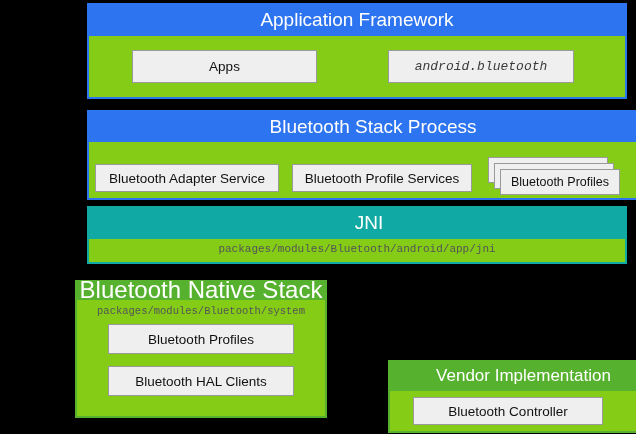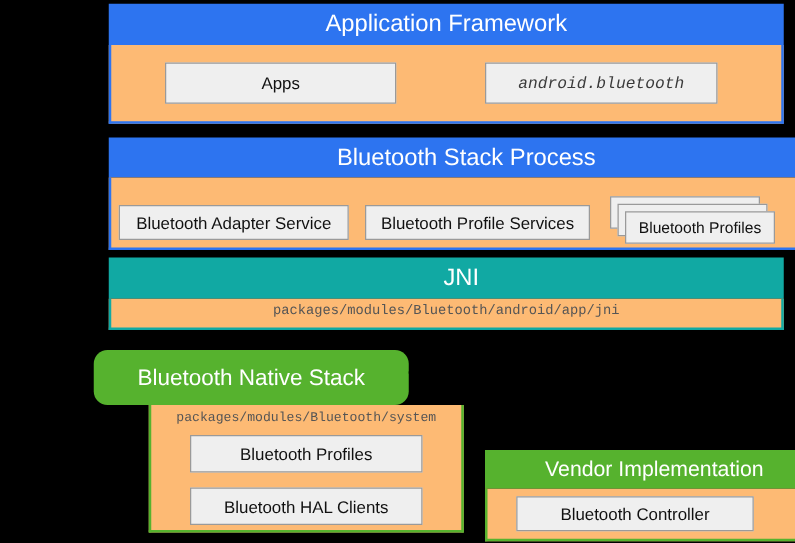--- a/index.html
+++ b/index.html
@@ -35,21 +35,21 @@
     text-align: center;
     font-size: 19px;
     line-height: 1.0;
     display: flex;
     align-items: center;
     justify-content: center;
   }
   .block-body {
     box-sizing: border-box;
     width: 100%;
-    background: #fdba74;
+    background: #84cc16;
     border-style: solid;
     border-width: 0 2px 2px 2px;
     padding-left: 34px;
   }
 
   .blue .block-head  { background: #2d74f0; }
   .blue .block-body  { border-color: #2d74f0; }
   .teal .block-head  { background: #11a9a3; padding-left: 24px; }
   .teal .block-body  { border-color: #11a9a3; }
   .green .block-head { background: #56b22e; }
@@ -138,22 +138,22 @@
   </div>
 
   <div class="block teal" style="left:87px; top:206px; width:540px;">
     <div class="block-head" style="height:33px;">JNI</div>
     <div class="block-body" style="height:25px; position:relative;">
       <div class="path" style="position:absolute; left:0; top:4px; width:100%;">packages/modules/Bluetooth/android/app/jni</div>
     </div>
   </div>
 
   <div class="block green" style="left:75px; top:280px; width:252px;">
-    <div class="block-head" style="height:44px; font-size:18px;border-radius:11px;">Bluetooth Native Stack</div>
-    <div class="block-body" style="height:102px; position:relative;margin-left:44px;">
+    <div class="block-head" style="height:20px; font-size:24px;">Bluetooth Native Stack</div>
+    <div class="block-body" style="height:118px; position:relative;">
       <div class="path" style="position:absolute; left:0; top:5px; width:100%; font-size:10.5px;">packages/modules/Bluetooth/system</div>
       <div class="card" style="position:absolute; left:31px; top:24px; width:186px; height:30px;">Bluetooth Profiles</div>
       <div class="card" style="position:absolute; left:31px; top:66px; width:186px; height:30px;">Bluetooth HAL Clients</div>
     </div>
   </div>
 
 
   <div class="block green" style="left:388px; top:360px; width:271px;border-radius:32px;">
     <div class="block-head" style="height:31px; font-size:17px;">Vendor Implementation</div>
     <div class="block-body" style="height:42px; position:relative;">

